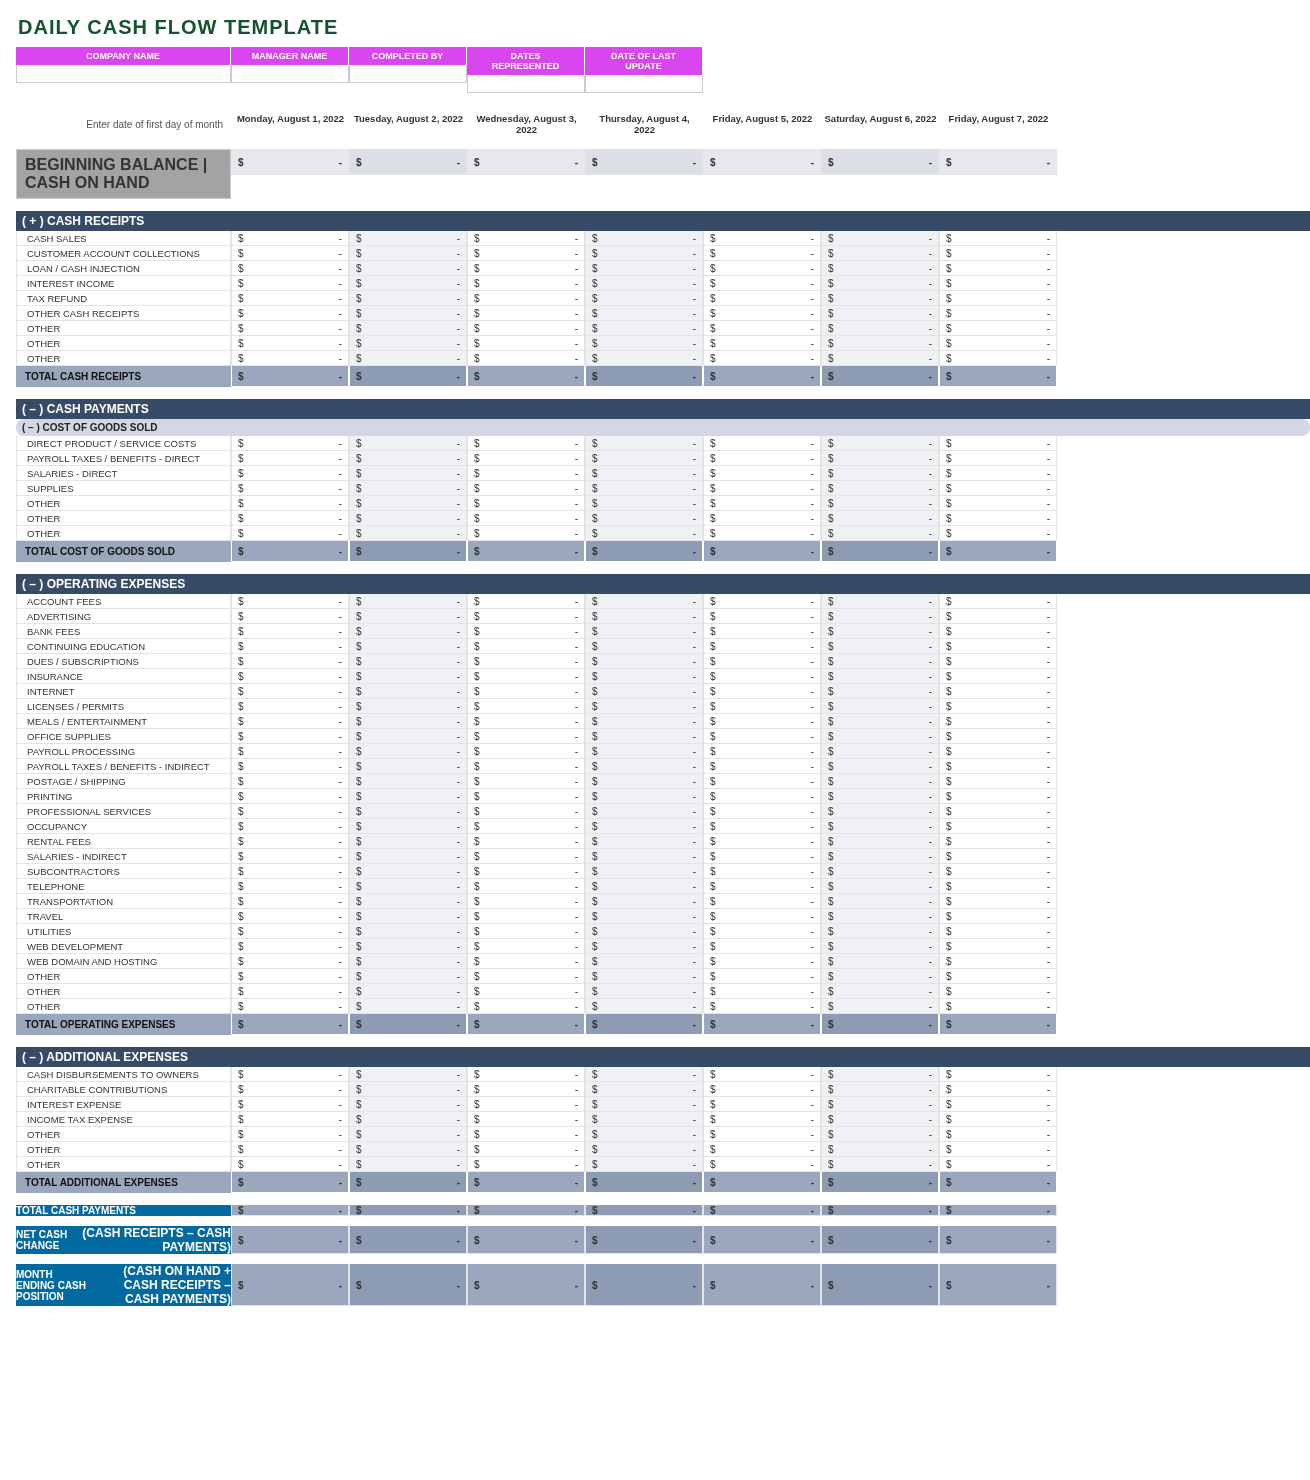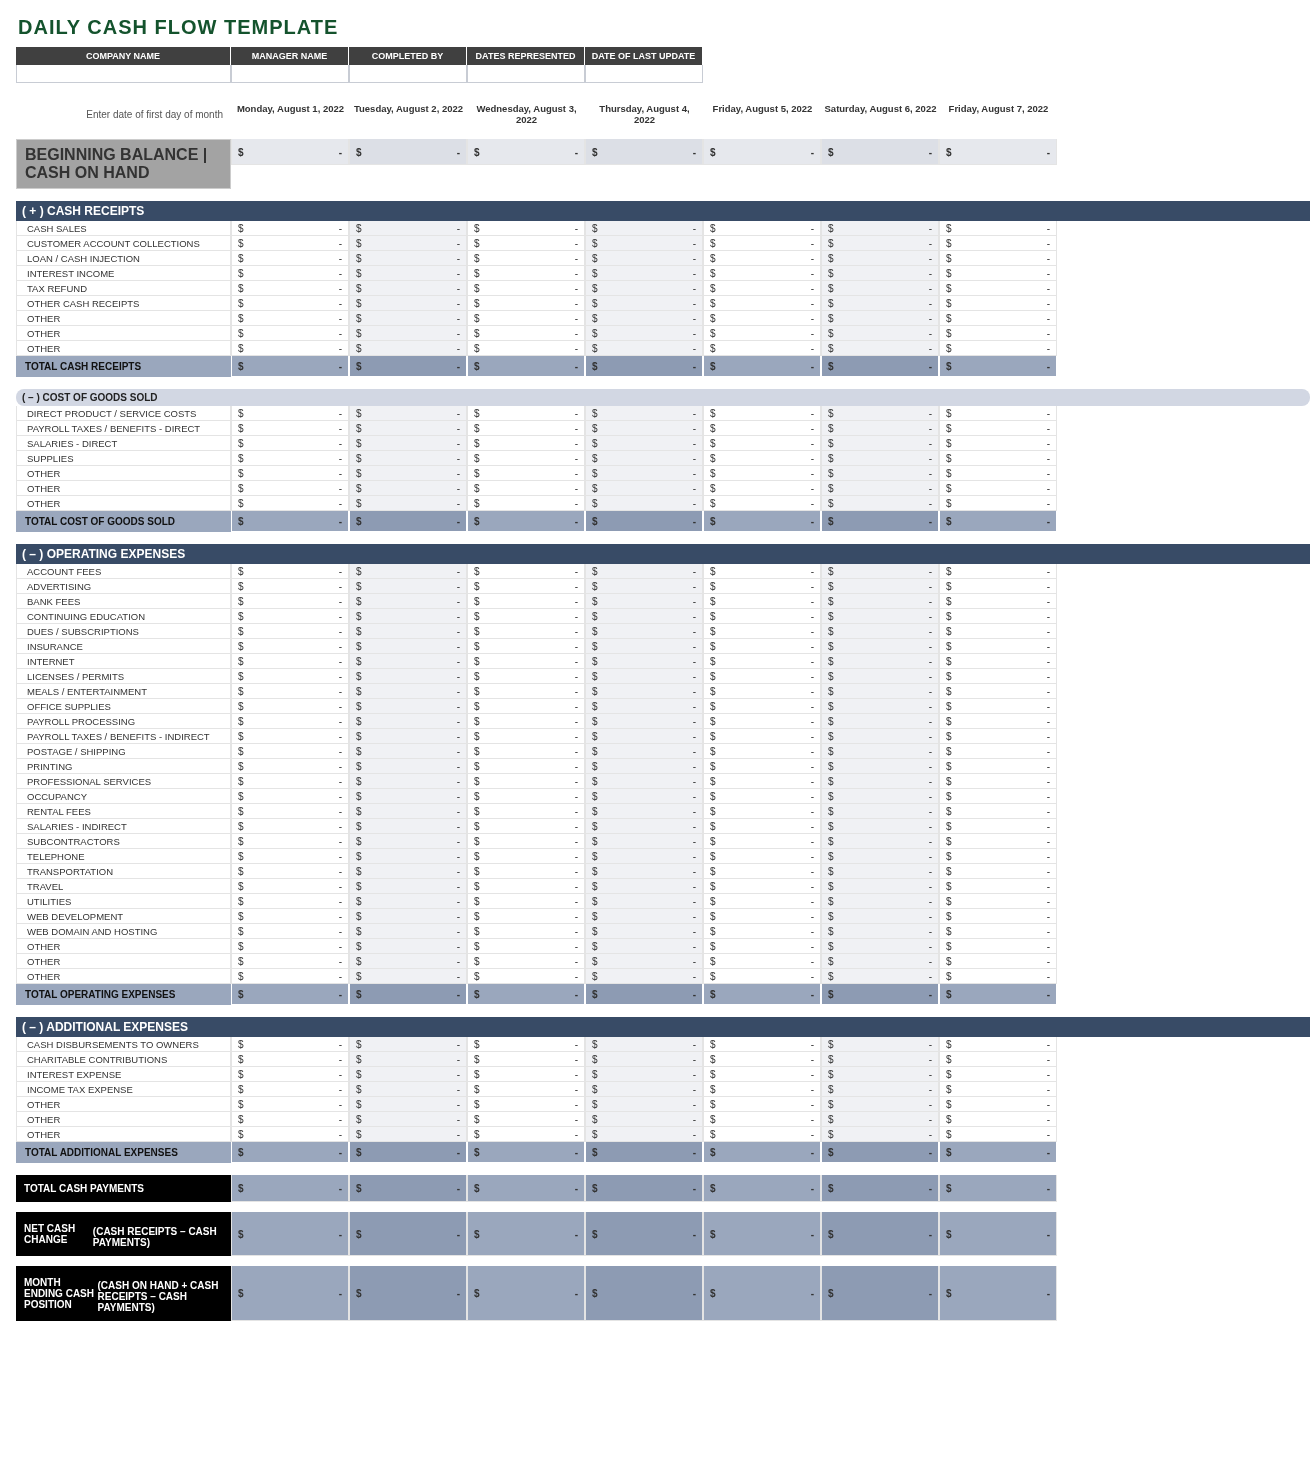--- a/index.html
+++ b/index.html
@@ -11,43 +11,43 @@
     width: 1310px;
   }
   h1.title { font-size: 20px; font-weight:700; color:#14532d; letter-spacing:1px; margin:0 0 8px 2px; }
   .row { display:flex; flex-direction:row; align-items:stretch; }
   .labelcol { width:215px; min-width:215px; display:flex; align-items:center; }
   .datacol { width:118px; min-width:118px; border-left:1px solid #fff; }
   .datawrap { display:flex; flex:1; }
   
   .hdrwrap { display:flex; gap:0; margin-bottom:2px;}
   .hdrbox { display:flex; flex-direction:column; }
-  .hdrbox .top{ background:#404040; color:#fff; font-weight:700; font-size:9px; text-align:center; padding:4px 6px; border-right:1px solid #fff;}
+  .hdrbox .top{ background:#d946ef; color:#fff; font-weight:700; font-size:9px; text-align:center; padding:4px 16px; border-right:1px solid #fff;}
   .hdrbox .bot{ background:#fff; border:1px solid #c8ccd4; border-top:none; height:18px; border-right:1px solid #c8ccd4;}
   .hdrbox.first{width:215px;}
   .hdrbox.std{width:118px;}
   .daterow .labelcol { justify-content:flex-end; padding-right:8px; font-size:10px; color:#555;}
   .daterow .datacol { text-align:center; font-weight:700; font-size:9.5px; padding:6px 2px;}
   .sec-dark { background:#384b66; color:#fff; font-weight:700; padding:3px 6px; font-size:12px;}
   .sec-light { background:#d2d7e3; color:#222; font-weight:700; padding:3px 6px; font-size:10px;border-radius:8px;}
   .item .labelcol{ padding:2px 4px 2px 10px; font-size:9.5px; color:#333; text-transform:uppercase; border:1px solid #e4e4e4; border-top:none; background:#fff;}
   .item .datacol, .total .datacol, .begin .datacol, .grand .datacol{ position:relative; border:1px solid #e4e4e4; border-top:none; padding:2px 6px; }
   .item .datacol.alt, .total .datacol.alt, .begin .datacol.alt { background:#f0f1f4;}
   .money-dollar{ position:absolute; left:6px; top:50%; transform:translateY(-50%); font-weight:400;}
   .money-dash{ position:absolute; right:6px; top:50%; transform:translateY(-50%);}
   .total .labelcol{ background:#9aa7bd; color:#111; font-weight:700; padding:4px 8px; font-size:10px; border:1px solid #9aa7bd; text-transform:uppercase;}
   .total .datacol{ background:#9aa7bd; border:1px solid #fff; border-top:none;}
   .total .datacol.alt{ background:#8d9bb3;}
   .total .money-dollar,.total .money-dash{font-weight:700;}
   .begin .labelcol { background:#a3a3a3; border:1px solid #ccc; padding:6px 8px; font-weight:700; font-size:16px;}
   .begin .datacol { background:#e6e8ed; height:26px;}
   .begin .datacol.alt{ background:#dcdfe6;}
   .begin .money-dollar,.begin .money-dash{font-weight:700;}
-  .grand .labelcol{ background:#000000; color:#fff; font-weight:700; padding:8px; font-size:10px;}
-  .grand .labelcol .sub{ display:block; font-size:10px; font-weight:700; margin-top:6px;}
+  .grand .labelcol{ background:#0369a1; color:#fff; font-weight:700; padding:0; font-size:10px;}
+  .grand .labelcol .sub{ display:block; font-size:12px; font-weight:700; margin-top:0;text-align:right;}
   .grand .datacol{ background:#9aa7bd; height:auto;}
   .grand .datacol.alt{ background:#8d9bb3;}
   .grand .money-dollar,.grand .money-dash{font-weight:700;}
   .spacer{height:8px;}
   .spacer-lg{height:12px;}
   .secrow{display:flex;}
   .secrow .sec-dark,.secrow .sec-light{flex:1;}
   .item{height:15px;}
   .item .datacol{height:15px;}
 </style>
@@ -461,20 +461,23 @@
           <span class="money-dash">-</span>
         </div>
         <div class="datacol">
           <span class="money-dollar">$</span>
           <span class="money-dash">-</span>
         </div>
       </div>
     </div>
     <div style="height: 12px;"></div>
     <div class="secrow">
+      <div class="sec-dark" style="width: 1041px;">( – )   CASH PAYMENTS</div>
+    </div>
+    <div class="secrow">
       <div class="sec-light" style="width: 1041px;">( – )   COST OF GOODS SOLD</div>
     </div>
     <div class="row item">
       <div class="labelcol">DIRECT PRODUCT / SERVICE COSTS</div>
       <div class="datawrap">
         <div class="datacol">
           <span class="money-dollar">$</span>
           <span class="money-dash">-</span>
         </div>
         <div class="datacol alt">

